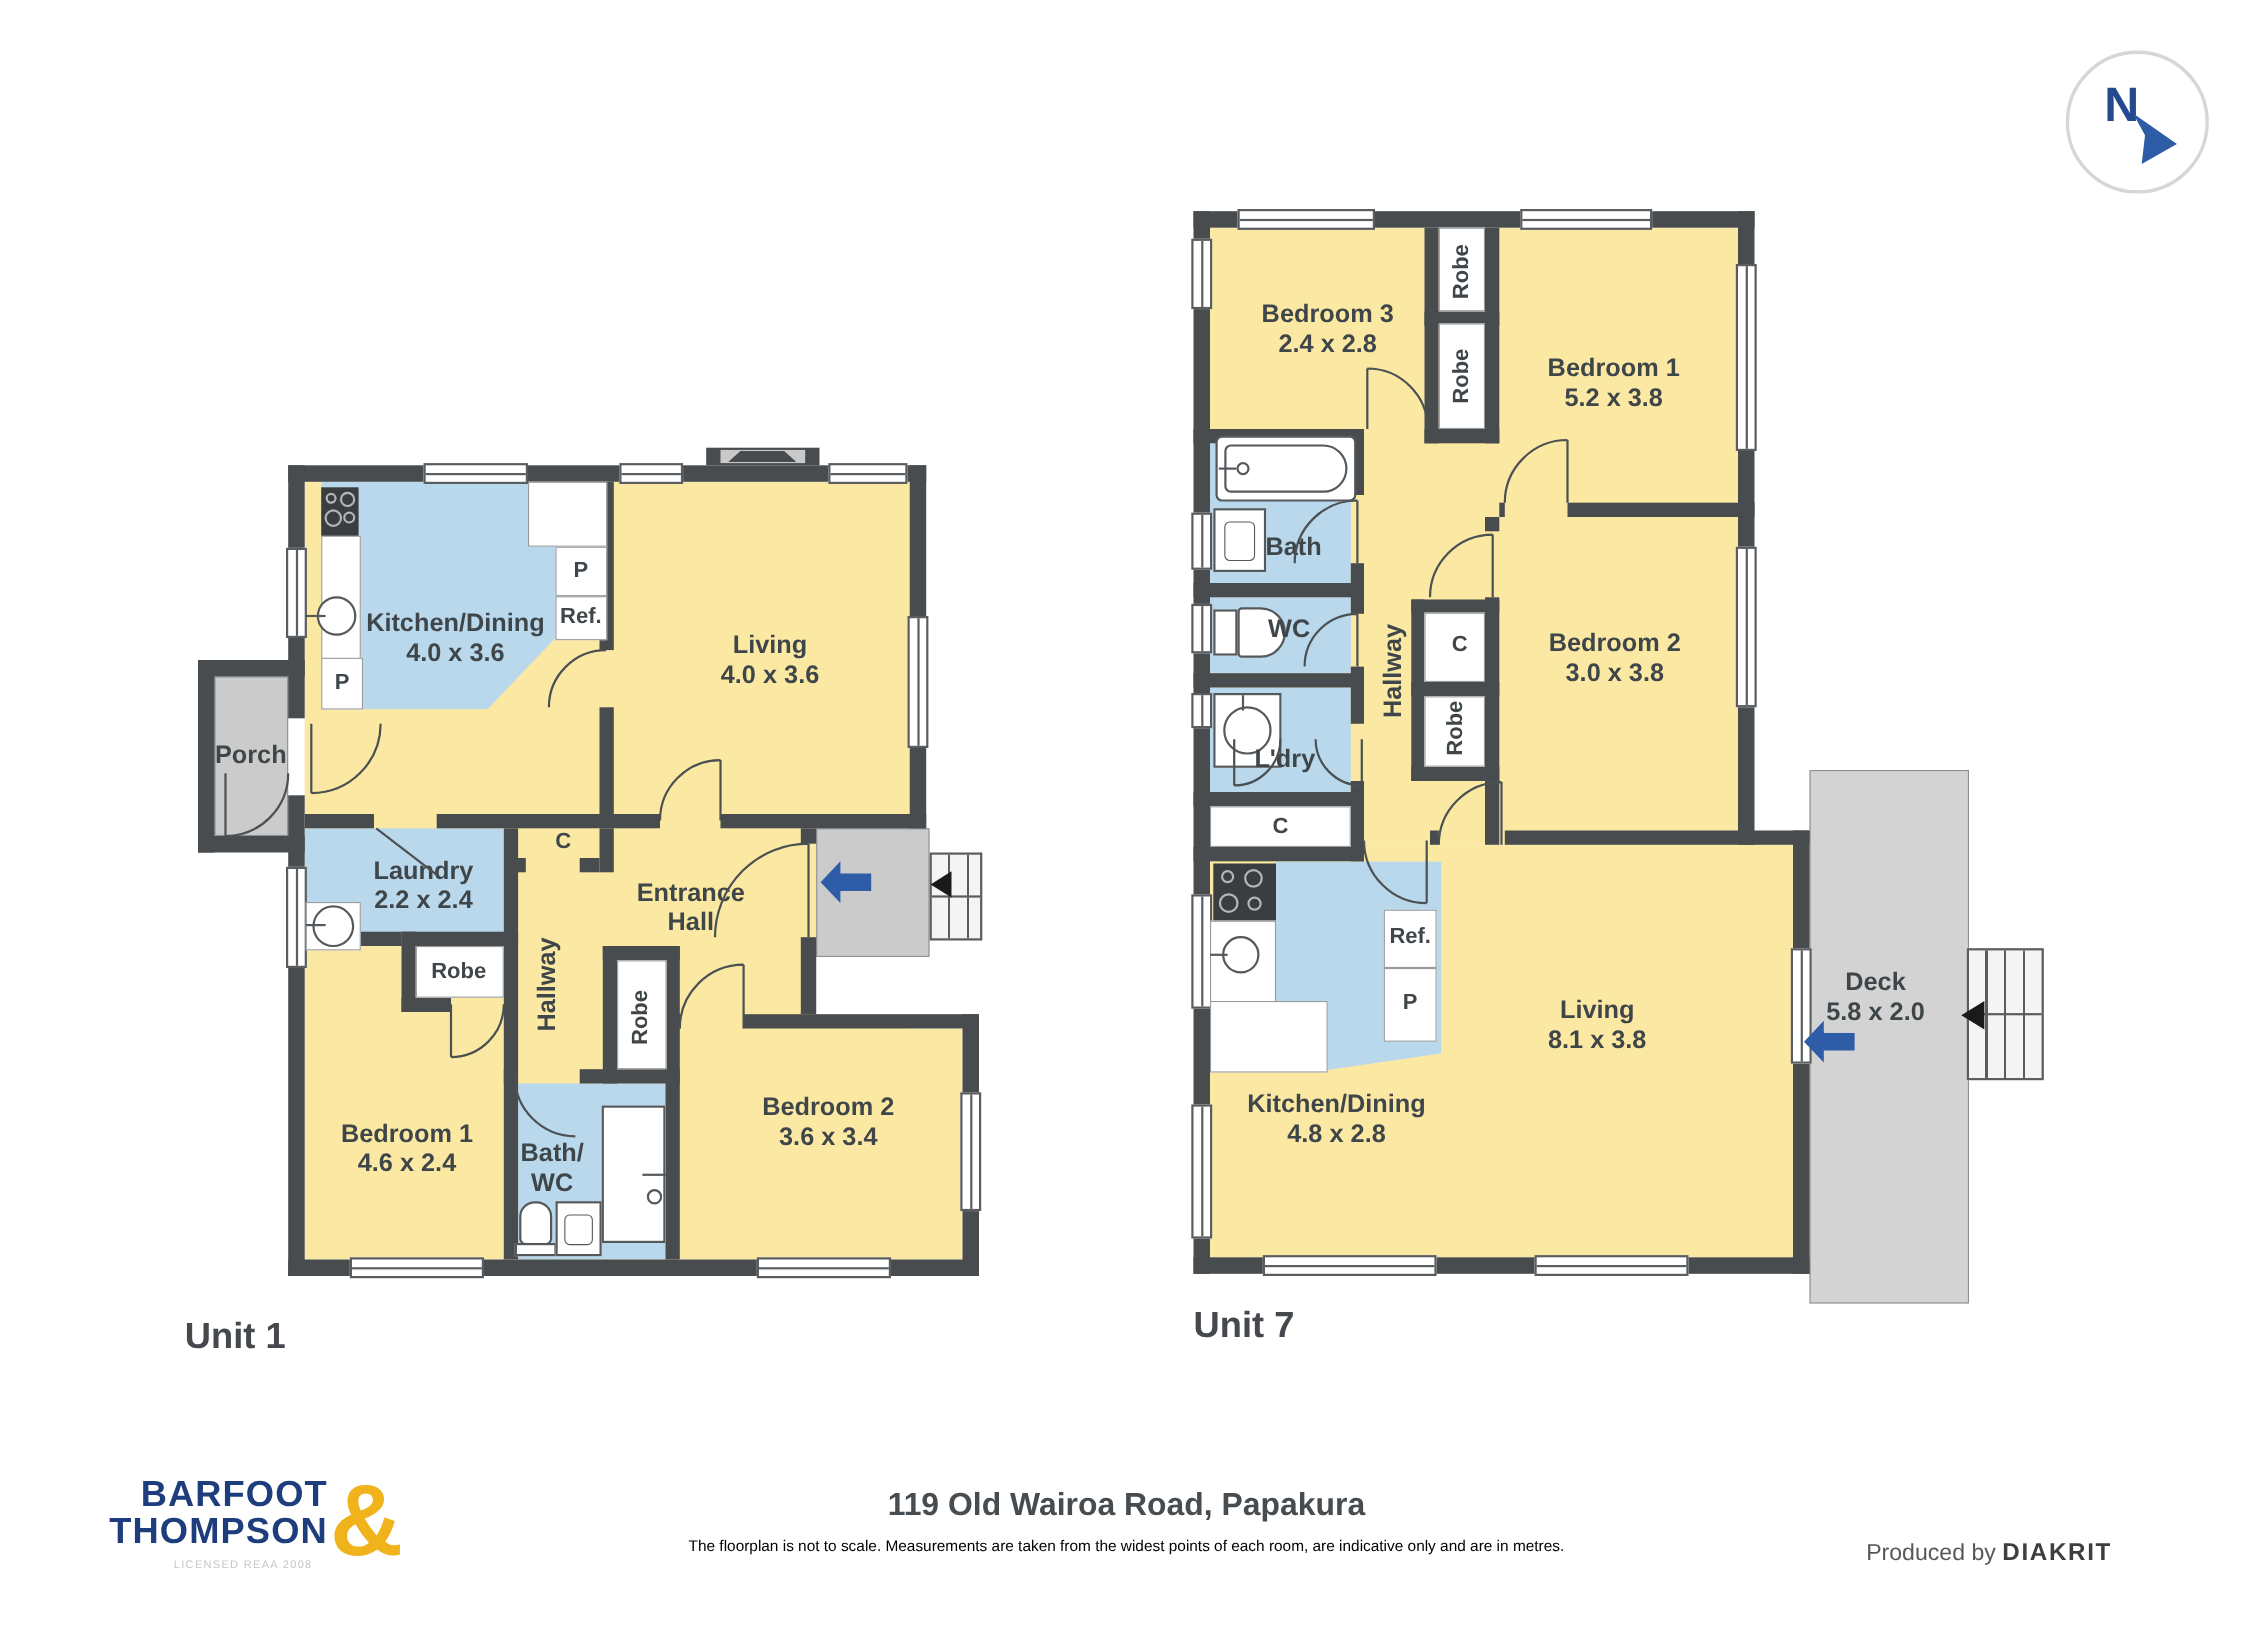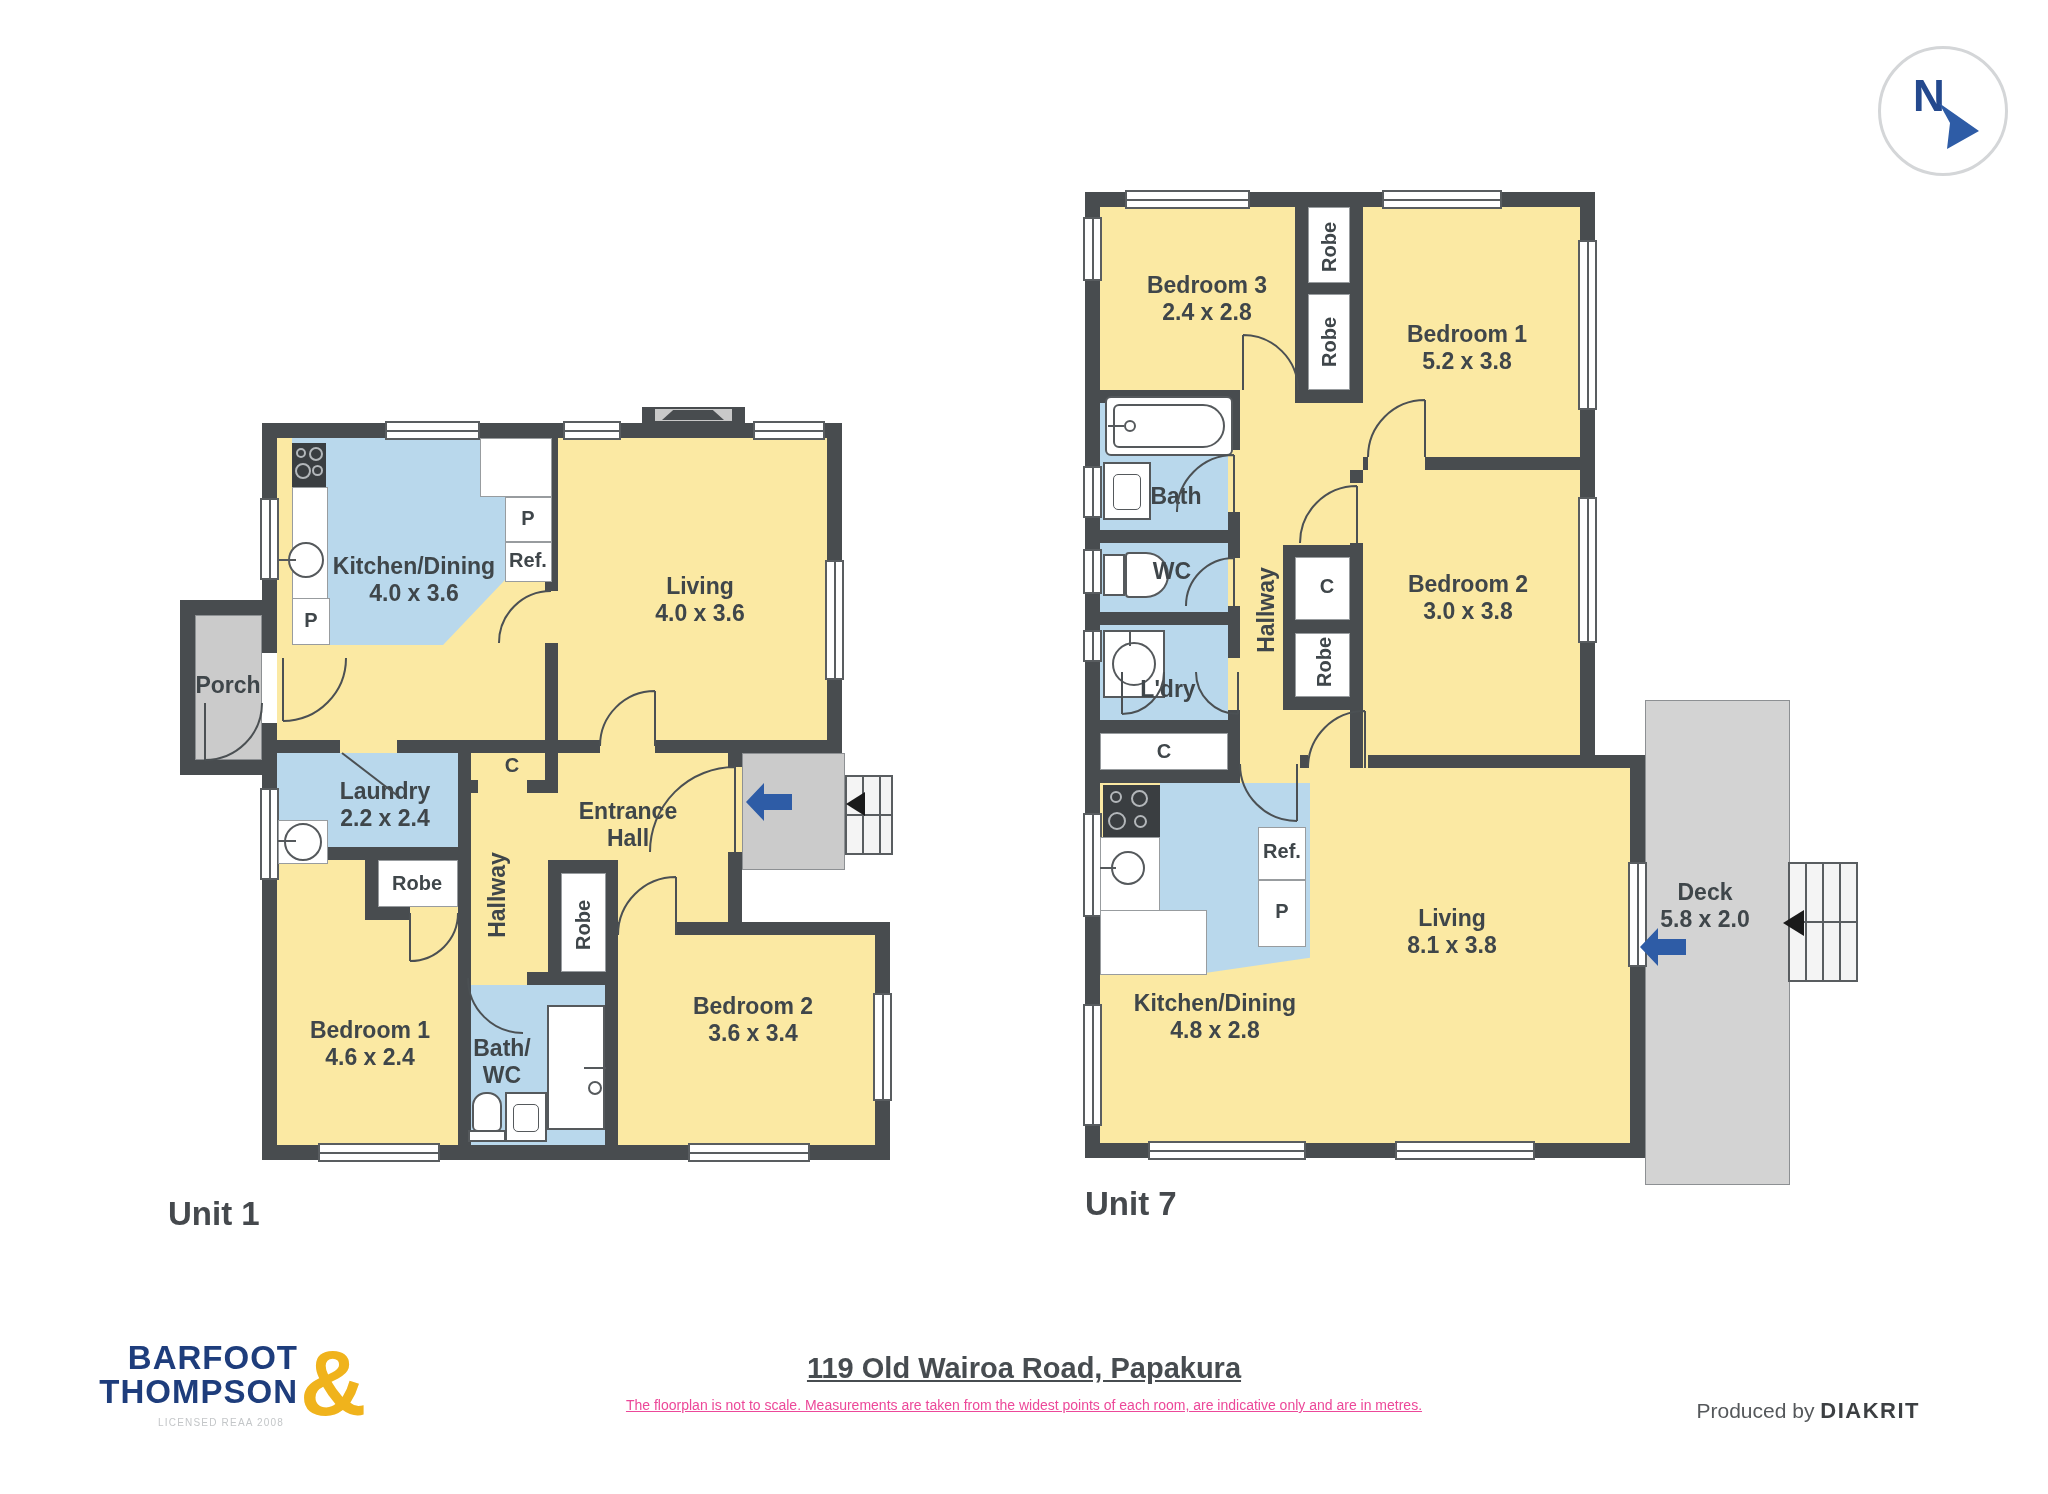--- a/index.html
+++ b/index.html
@@ -14,23 +14,23 @@
   .winV{position:absolute;box-sizing:border-box;border:2px solid #595d60;background:linear-gradient(#595d60,#595d60) 50% 50%/2px 100% no-repeat #fff;}
   .lbl{position:absolute;transform:translate(-50%,-50%);text-align:center;color:#3f464a;font-size:23px;font-weight:700;line-height:1.18;white-space:nowrap;}
   .vlbl{position:absolute;transform:translate(-50%,-50%) rotate(-90deg);text-align:center;color:#3f464a;font-size:23px;font-weight:700;white-space:nowrap;}
   .small{font-size:20px;}
   .circle{position:absolute;border-radius:50%;box-sizing:border-box;background:#fff;border:2px solid #55595c;}
   .burner{position:absolute;border-radius:50%;box-sizing:border-box;border:2.5px solid #b3b7ba;}
   .stairs{position:absolute;box-sizing:border-box;border:2px solid #595d60;
     background:linear-gradient(#595d60,#595d60) 0 50%/100% 2px no-repeat,
                repeating-linear-gradient(90deg,#f4f4f4 0 15px,#595d60 15px 17px) #f4f4f4;}
   .unit-title{position:absolute;font-size:33px;font-weight:700;color:#45494d;}
-  .fc{position:absolute;left:0;width:2048px;text-align:center;text-decoration:underline;}
+  .fc{position:absolute;left:0;width:2048px;text-align:center;}
   .addr{font-size:29px;font-weight:700;color:#474c50;}
-  .disc{font-size:14px;font-weight:500;color:#ec4899;}
+  .disc{font-size:14px;font-weight:500;color:#000000;}
   .produced{position:absolute;left:1580px;width:340px;top:1398px;text-align:right;font-size:21px;color:#55585b;}
   .produced b{font-size:22px;letter-spacing:1.5px;color:#3c3f42;}
   .logo{position:absolute;left:63px;top:1341px;width:235px;text-align:right;color:#1e3d7c;}
   .logo-line{font-size:33px;font-weight:700;letter-spacing:1px;line-height:1.04;}
   .logo-amp{position:absolute;left:237px;top:-10px;font-size:92px;font-weight:600;color:#f0b31c;}
   .logo-sub{position:absolute;left:95px;top:76px;font-size:10px;letter-spacing:1.2px;color:#c3c6c8;font-weight:500;}
   .compass{position:absolute;left:1878px;top:46px;width:130px;height:130px;border:3px solid #d4d6d8;border-radius:50%;background:#fff;box-sizing:border-box;}
   .compass .n{position:absolute;left:32px;top:22px;font-size:44px;font-weight:700;color:#24498e;}
   svg.overlay{position:absolute;left:0;top:0;pointer-events:none;}
   .shower-box{position:absolute;background:#fff;border:2px solid #55595c;box-sizing:border-box;}

